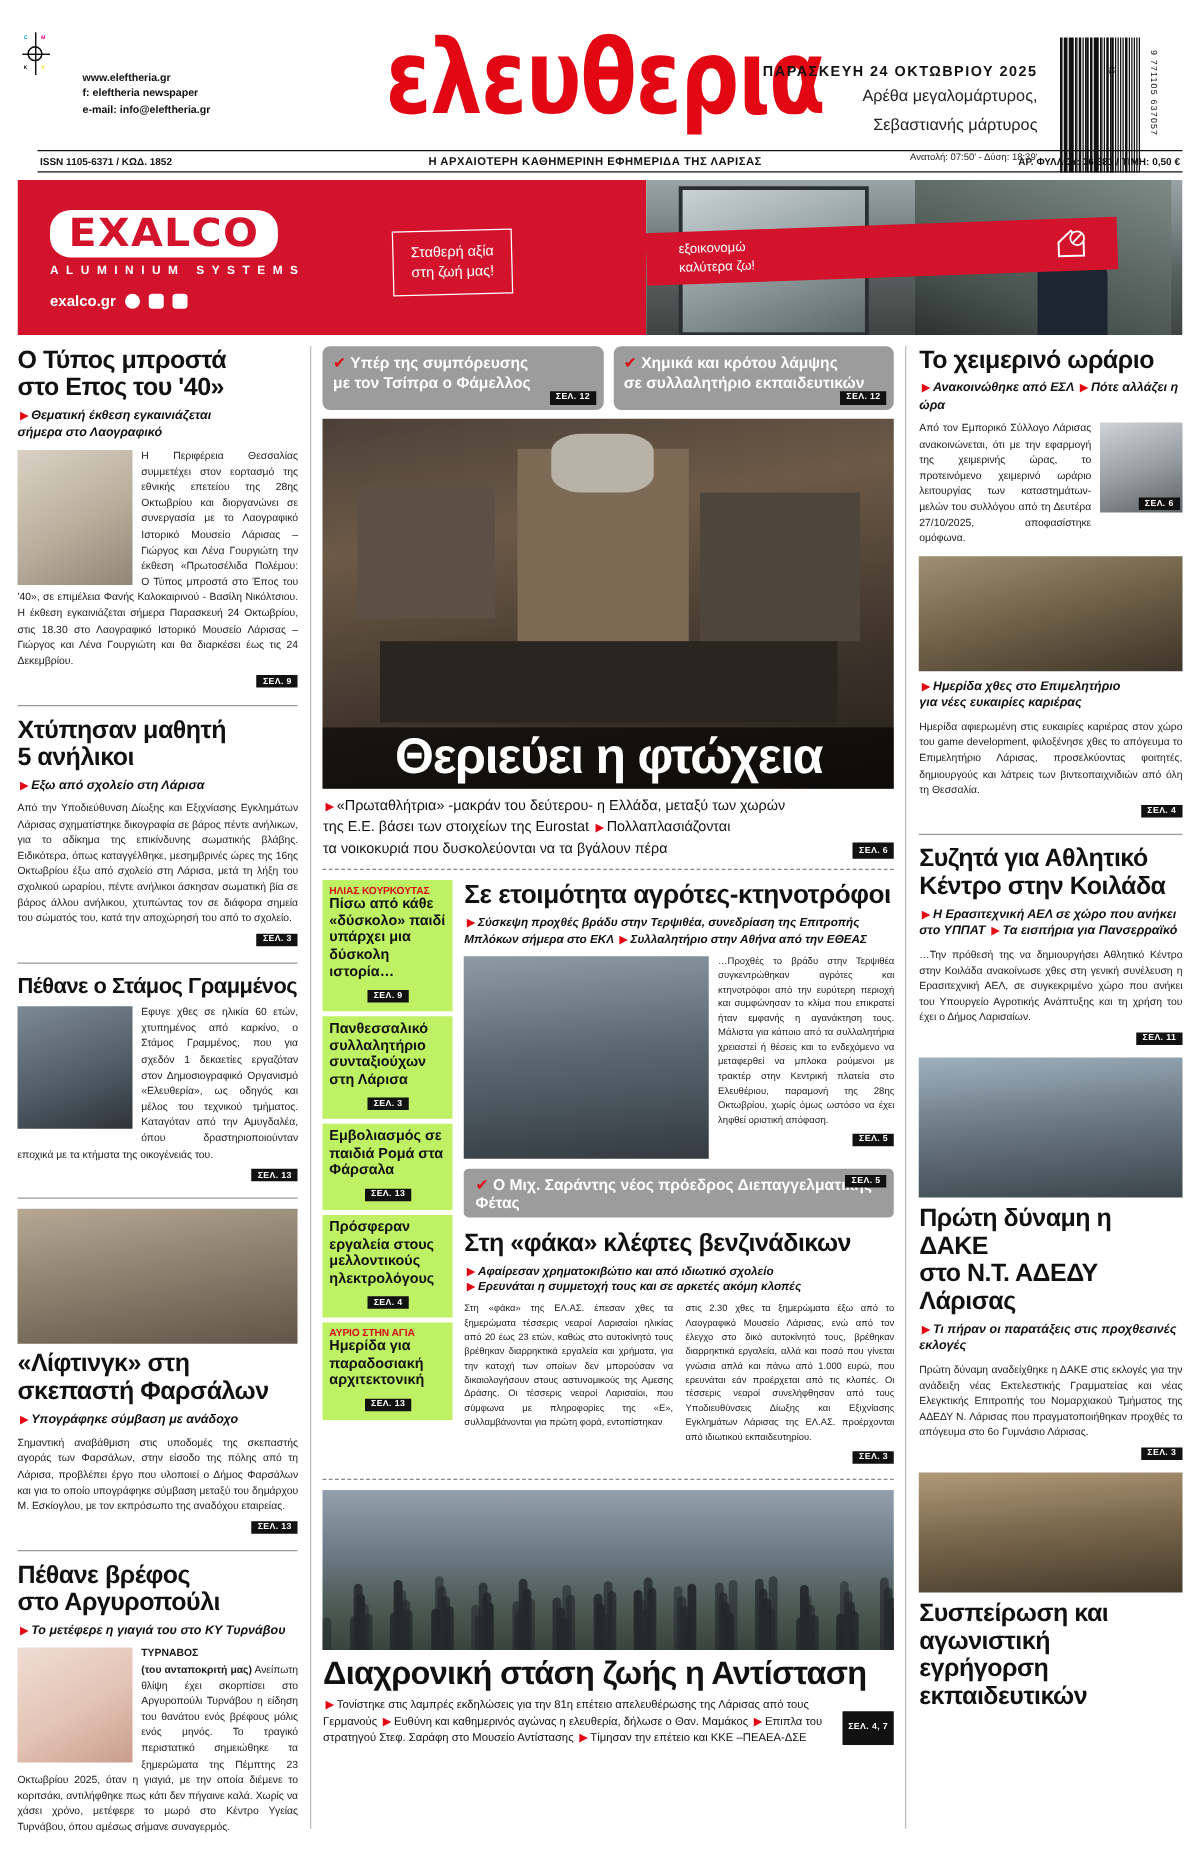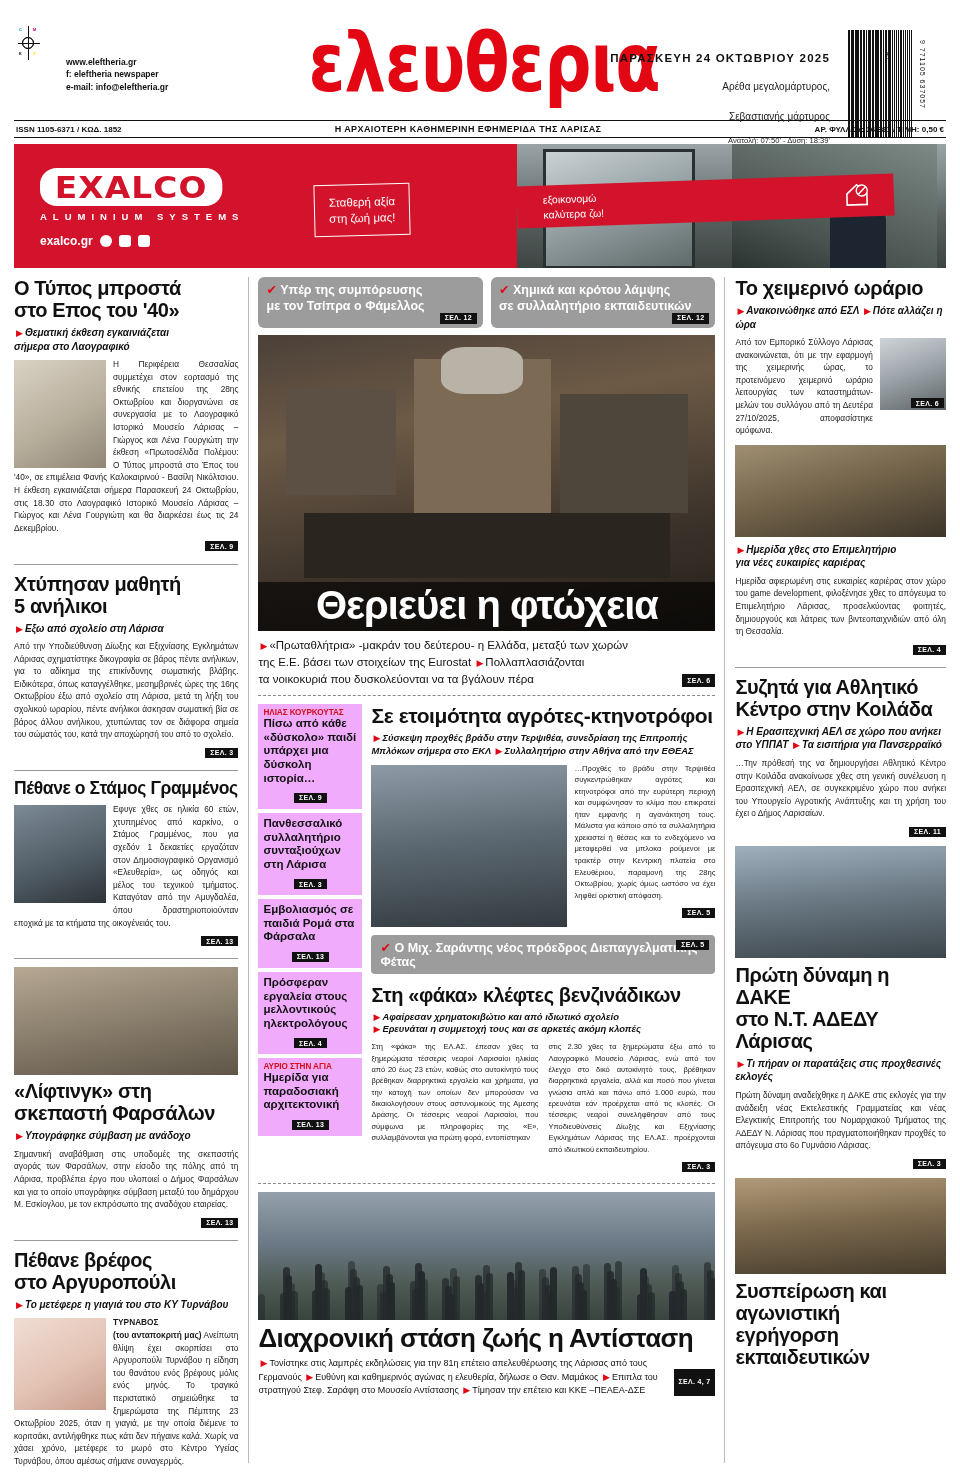--- a/index.html
+++ b/index.html
@@ -27,31 +27,31 @@
   .contact { position:absolute; left:52px; top:56px; font-size:8.5px; line-height:1.45; color:#111; font-weight:bold; }
   .logo {
     position:absolute; left:240px; top:22px; width:460px; text-align:center;
     font-family:"DejaVu Sans", sans-serif;
     font-size:66px; font-weight:bold; color:#e30613;
     letter-spacing:-1px; line-height:1;
     transform: scaleY(1.25); transform-origin: top center;
   }
   .date-block { position:absolute; right:116px; top:52px; text-align:right; width:230px; }
   .date-line { font-size:11.5px; font-weight:bold; letter-spacing:1.2px; color:#111; }
-  .saint { font-size:10px; color:#222; line-height:1.5; margin-top:15px; }
+  .saint { font-size:13px; color:#222; line-height:1.5; margin-top:3px; }
   .sunline { font-size:7.6px; color:#222; margin-top:12px; }
 
   .barcode { position:absolute; right:20px; top:30px; width:78px; height:108px; }
   .barcode .bars { position:absolute; inset:0 14px 0 0; display:flex; gap:1px; }
   .barcode .bars i { display:block; background:#111; height:100%; }
   .barcode .isbn { position:absolute; right:0; top:10px; font-size:7px; writing-mode:vertical-rl; letter-spacing:1px; color:#111; }
   .barcode-small { position:absolute; right:34px; top:22px; font-size:6.5px; writing-mode:vertical-rl; }
   .strapbar { display:flex; align-items:center; justify-content:space-between;
               border-top:1.6px solid #111; border-bottom:1.6px solid #111;
-              padding:3px 2px; font-size:8px; font-weight:bold; }
+              padding:3px 2px; font-size:8px; font-weight:bold;margin-left:16px; }
   .strap-center { font-size:9px; letter-spacing:.4px; font-weight:bold; }
 
   
   .ad { position:relative; height:124px; margin-top:6px; display:flex; overflow:hidden; }
   .ad-left { width:54%; background:#d3132b; position:relative; }
   .ad-logo { position:absolute; left:26px; top:24px; }
   .ad-logo .pill {
     background:#fff; color:#d3132b; font-family:"DejaVu Sans",sans-serif; font-weight:bold;
     font-size:31px; letter-spacing:1px; padding:1px 14px; border-radius:16px;
     display:inline-block; transform:scaleX(1.06); transform-origin:left center;
@@ -119,21 +119,21 @@
   .hero .crate { position:absolute; background:#2f2a26; }
   .hero-title { position:absolute; left:0; right:0; bottom:0; background:rgba(0,0,0,.62);
      color:#fff; font-size:40px; font-weight:bold; text-align:center; letter-spacing:-1px;
      padding:3px 0 6px; line-height:1; }
   .hero-sub { font-size:11.5px; line-height:1.45; margin-top:6px; position:relative; padding-right:40px; }
   .hero-sub .sel { position:absolute; right:0; bottom:0; }
 
   
   .center-split { display:flex; gap:9px; margin-top:8px; }
   .rail { width:104px; }
-  .rail-item { background:#f0abfc; padding:4px 5px 3px; margin-bottom:4px; position:relative; }
+  .rail-item { background:#bef264; padding:4px 5px 3px; margin-bottom:4px; position:relative; }
   .rail-item .hdr { color:#d40d18; font-size:8.2px; font-weight:bold; letter-spacing:-.1px; }
   .rail-item .t { font-size:11.5px; font-weight:bold; line-height:1.18; }
   .rail-item .sel-wrap { text-align:center; margin-top:3px; }
   .center-main { flex:1; }
 
   .dash { border-top:1.6px dashed #888; margin:8px 0; }
 
   
   .r-photo { width:100%; height:92px; margin-bottom:6px; }
 

